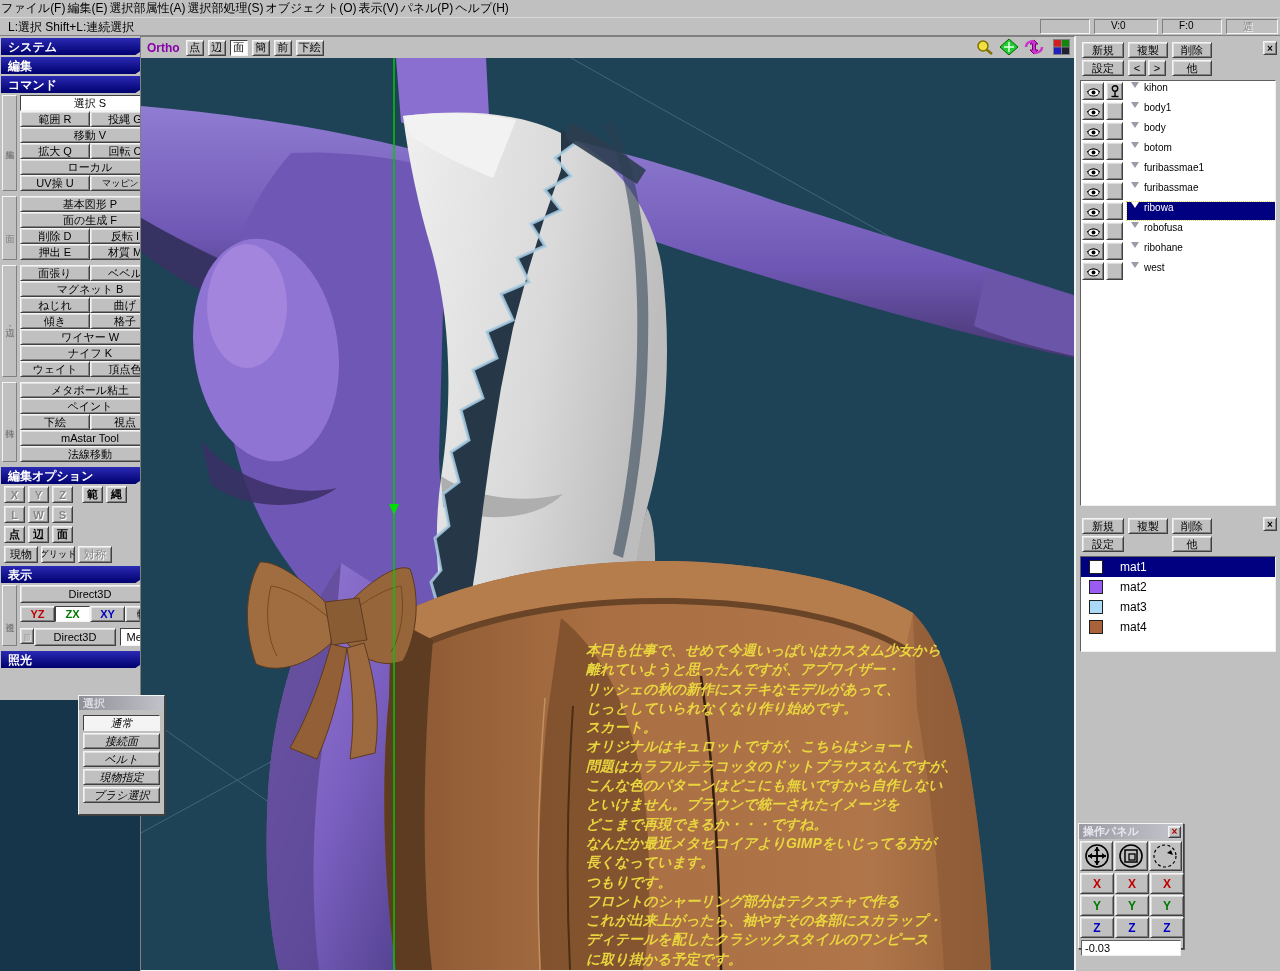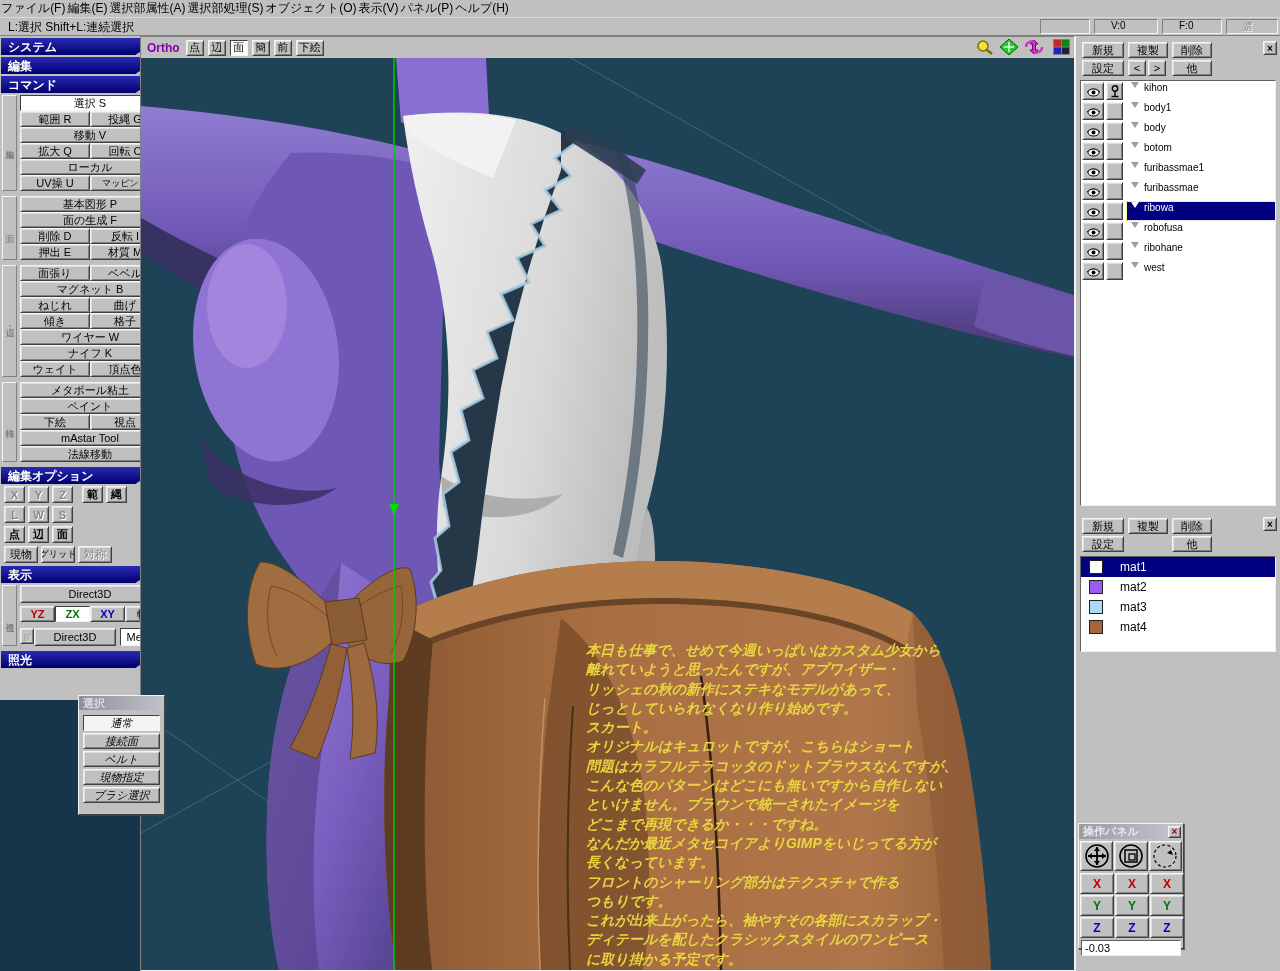--- a/index.html
+++ b/index.html
@@ -408,22 +408,22 @@
         <div>リッシェの秋の新作にステキなモデルがあって、</div>
         <div>じっとしていられなくなり作り始めです。</div>
         <div>スカート。</div>
         <div>オリジナルはキュロットですが、こちらはショート</div>
         <div>問題はカラフルテラコッタのドットブラウスなんですが、</div>
         <div>こんな色のパターンはどこにも無いですから自作しない</div>
         <div>といけません。ブラウンで統一されたイメージを</div>
         <div>どこまで再現できるか・・・ですね。</div>
         <div>なんだか最近メタセコイアよりGIMPをいじってる方が</div>
         <div>長くなっています。</div>
+        <div>つもりです。</div>
         <div>フロントのシャーリング部分はテクスチャで作る</div>
-        <div>つもりです。</div>
         <div>これが出来上がったら、袖やすその各部にスカラップ・</div>
         <div>ディテールを配したクラシックスタイルのワンピース</div>
         <div>に取り掛かる予定です。</div>
       </div>
     </div>
   </div>
 
   <div class="rightpanel">
 
     <div class="btn rp-btn" style="left:6px;top:6px;width:42px;">新規</div>

